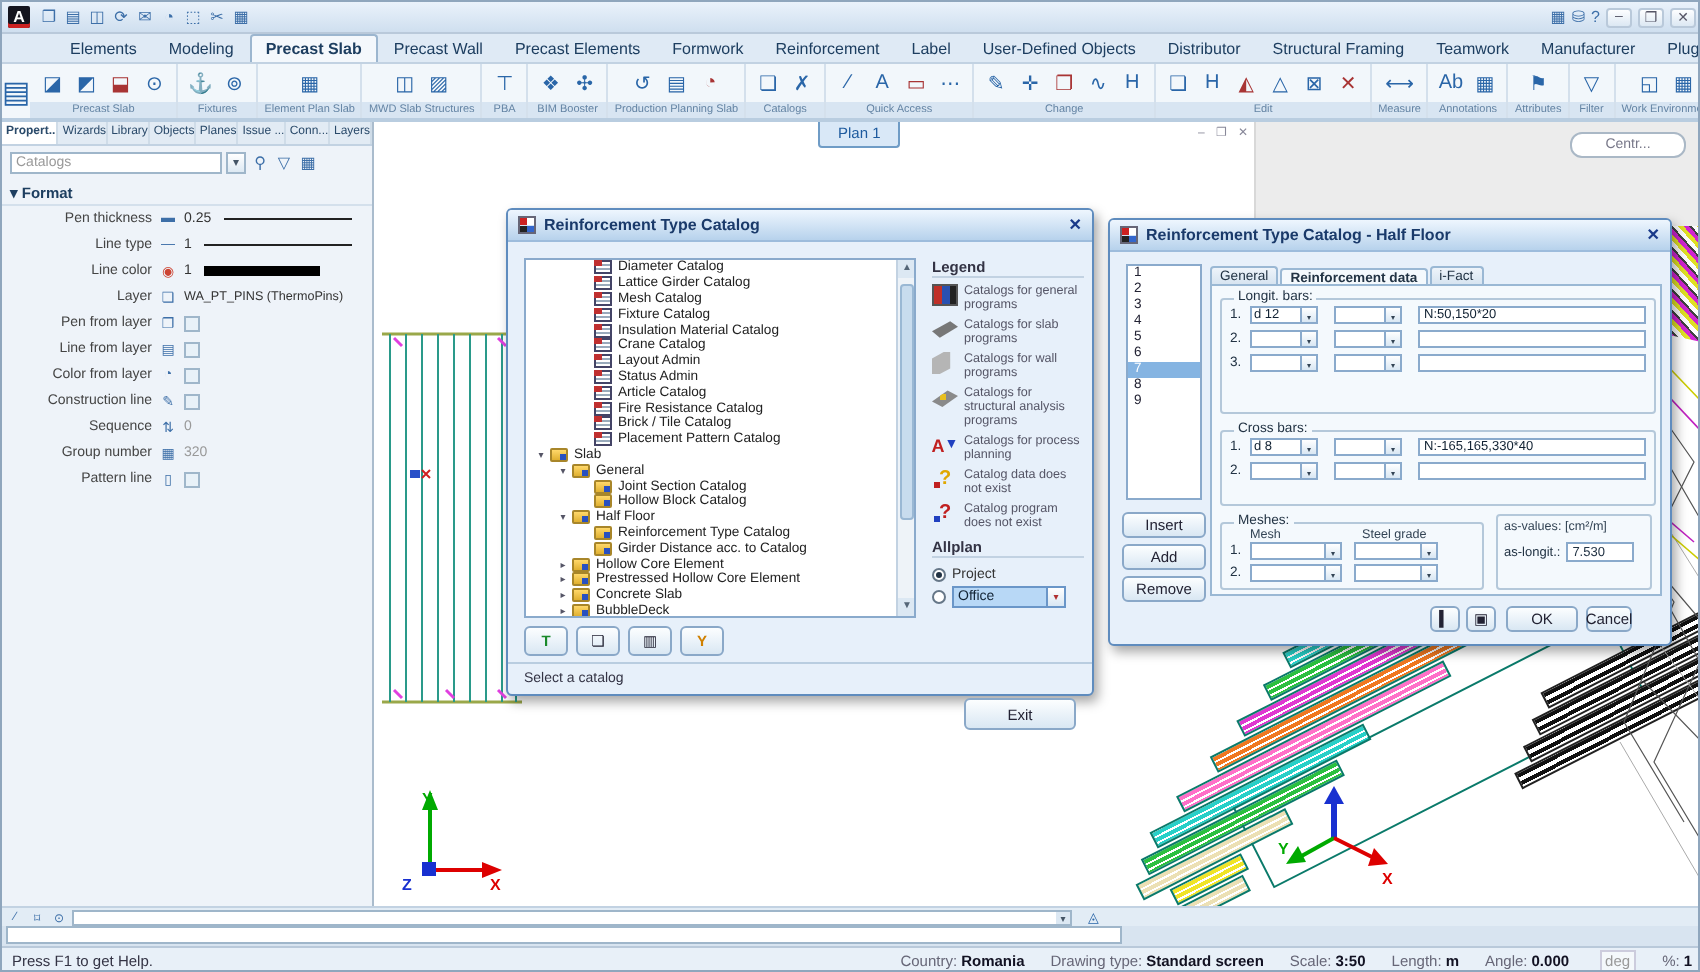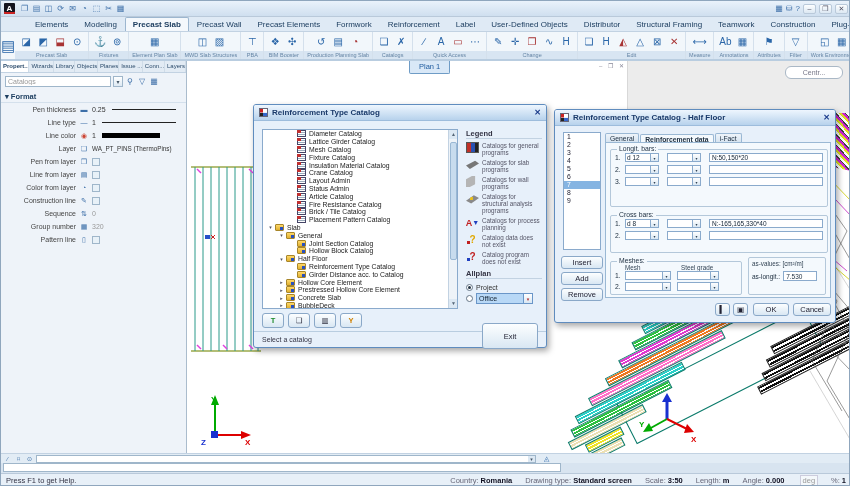--- a/index.html
+++ b/index.html
@@ -141,21 +141,21 @@
   .ocombo { display:flex; align-items:center; height:11px; }
   .ocombo .val { width:48px; height:11px; background:#b8d8f6; border:1px solid #6a96c8; font-size:7px; color:#123; padding:1px 2px; }
   .ocombo .drop { width:9px; height:11px; border:1px solid #6a96c8; border-left:none; background:linear-gradient(#fff,#d9e7f3);
     font-size:5px; color:#b03030; text-align:center; line-height:11px; }
   .ocombo .drop::after { content:"▾"; }
   .d1tools { position:absolute; left:8px; top:208px; display:flex; gap:4px; }
   .d1tool { width:22px; height:15px; }
   .d1tool:nth-child(1) { color:#1a8a2a; font-weight:bold; }
   .d1tool:nth-child(4) { color:#d08000; font-weight:bold; }
   .d1sep { position:absolute; left:0; top:226px; width:100%; border-top:1px solid #b9cde0; }
-  .exitbtn { position:absolute; right:8px; top:218px; width:56px; height:26px; }
+  .exitbtn { position:absolute; right:8px; top:244px; width:56px; height:16px; }
   .d1status { position:absolute; left:8px; top:231px; font-size:7px; color:#334; }
 
   
   .dlg2 { left:553px; top:108px; width:282px; height:214px; z-index:50; }
   .numbox { position:absolute; left:8px; top:22px; width:38px; height:118px; background:#fff; border:1px solid #8aaacc; }
   .numrow { height:8px; font-size:6.8px; color:#223; padding-left:3px; line-height:8px; }
   .numrow.selected { background:#85b4e2; color:#fff; }
   .lbtn { position:absolute; left:6px; width:42px; height:13px; }
   .d2tabs { position:absolute; left:50px; top:20px; display:flex; align-items:flex-end; height:13px; }
   .d2tab { font-size:6.8px; color:#234; background:linear-gradient(#eef4fa,#d4e2ef); border:1px solid #9ab8d4; border-bottom:none;
@@ -231,21 +231,21 @@
       <span class="rtab selected">Precast Slab</span>
       <span class="rtab">Precast Wall</span>
       <span class="rtab">Precast Elements</span>
       <span class="rtab">Formwork</span>
       <span class="rtab">Reinforcement</span>
       <span class="rtab">Label</span>
       <span class="rtab">User-Defined Objects</span>
       <span class="rtab">Distributor</span>
       <span class="rtab">Structural Framing</span>
       <span class="rtab">Teamwork</span>
-      <span class="rtab">Construction</span>
+      <span class="rtab">Manufacturer</span>
       <span class="rtab">Plug-ins</span>
     </div>
 
   <div class="ribbon">
     <span class="rhome">▤</span>
     <div style="display:flex">
         <div class="rgroup">
         <div class="ricons">
             <span class="ricon">◪</span>
             <span class="ricon">◩</span>
@@ -874,21 +874,21 @@
           <span class="as-val">7.530</span>
         </div>
       </div>
     </div>
 
     <div class="d2bots" style="left:160px;display:flex;gap:3px;">
         <span class="gbtn ibtn">▍</span>
         <span class="gbtn ibtn">▣</span>
       </div>
     <button class="gbtn d2bots" style="left:198px;width:36px">OK</button>
-    <button class="gbtn d2bots" style="left:238px;width:38px">Cancel</button>
+    <button class="gbtn d2bots" style="left:238px;width:23px">Cancel</button>
   </div>
 
   <div class="assist">
     <span class="aicon">∕</span>
     <span class="aicon">⌑</span>
     <span class="aicon">⊙</span>
     <span class="acombo"></span>
     <span class="track">◬</span>
   </div>
 

